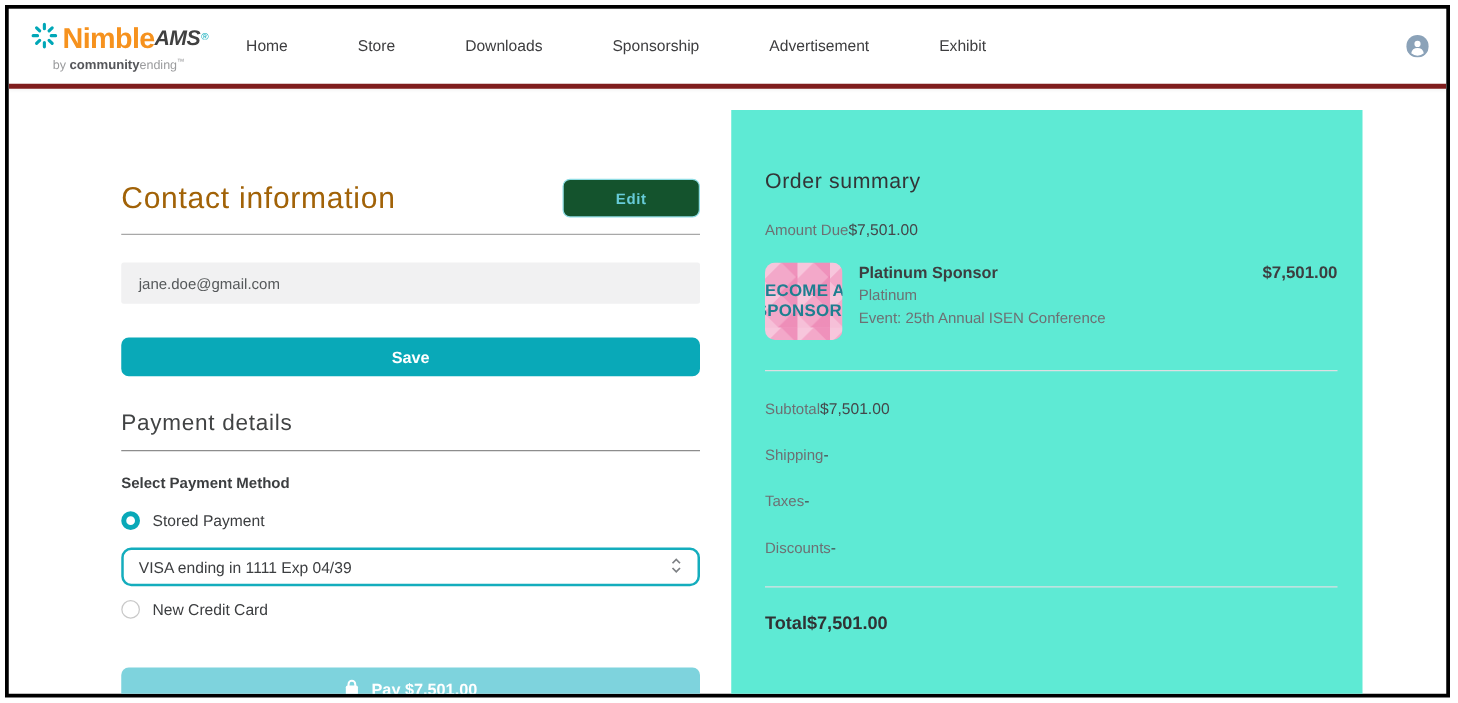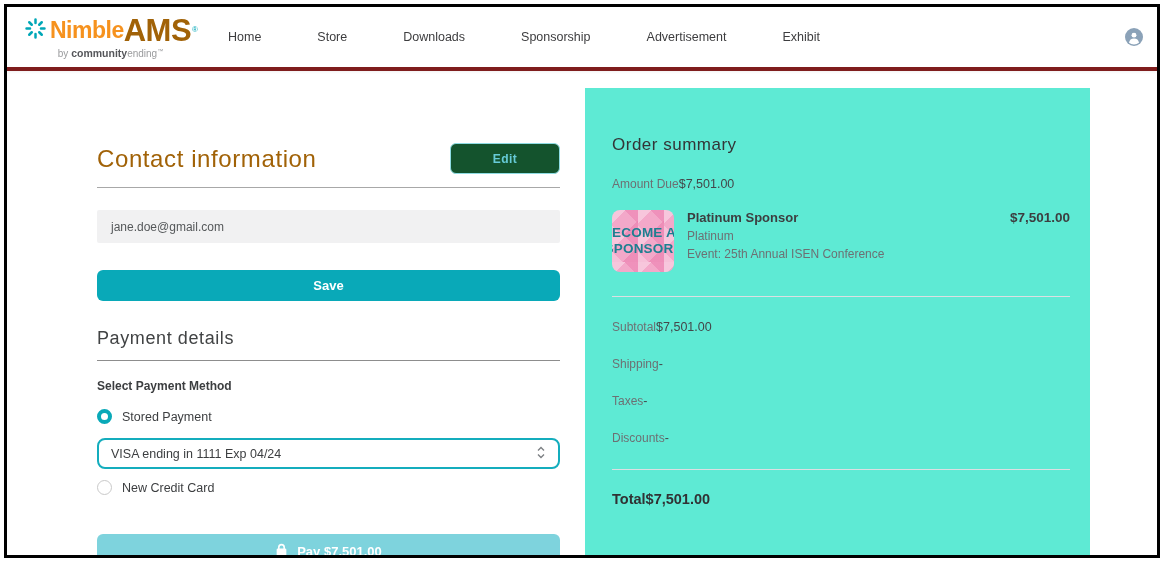--- a/index.html
+++ b/index.html
@@ -5,21 +5,21 @@
   * { margin:0; padding:0; box-sizing:border-box; }
   html,body { width:1166px; height:562px; background:#fff; font-family:"Liberation Sans", sans-serif; }
   .frame { position:absolute; left:4px; top:4px; width:1156px; height:554px; border:3px solid #000; background:#fff; overflow:hidden; }
 
   
   .header { position:absolute; left:0; top:0; right:0; height:64px; background:#fff; border-bottom:4px solid #7f1d1d; box-shadow:0 1px 3px rgba(0,0,0,.06); display:flex; align-items:center; z-index:5; }
   .logo { margin-left:16px; display:flex; flex-direction:column; align-items:center; line-height:1; }
   .logo-row { display:flex; align-items:center; }
   .logo-row svg { margin-right:2px; }
   .logo-nimble { font-size:23px; font-weight:bold; color:#f6921e; letter-spacing:-0.5px; }
-  .logo-ams { font-size:31px; font-weight:bold; color:#a16207; letter-spacing:-0.5px; }
+  .logo-ams { font-size:17px; font-weight:bold; color:#404040; letter-spacing:-0.5px;font-style:italic; }
   .logo-reg { font-size:8px; color:#00a7b7; vertical-align:top; margin-left:1px; }
   .byline { font-size:10px; color:#9a9b9d; margin-top:2px; }
   .byline b { color:#55565a; font-size:10.5px; }
   .byline sup { font-size:6px; }
   .nav { display:flex; gap:56px; margin-left:30px; }
   .nav-item { font-size:12.5px; color:#3d3d3f; cursor:pointer; }
   .avatar { margin-left:auto; margin-right:14px; width:18px; height:18px; cursor:pointer; }
 
   
   .left-col { position:absolute; left:90px; top:64px; width:463px; }
@@ -116,21 +116,21 @@
     <div class="h-payment">Payment details</div>
 
     <div class="method-label">Select Payment Method</div>
 
     <div class="radio-row">
       <span class="radio-on"></span>
       <span class="radio-label">Stored Payment</span>
     </div>
 
     <div class="method-select">
-      <span>VISA ending in 1111 Exp 04/24</span>
+      <span>VISA ending in 1111 Exp 04/39</span>
       <span class="chev">
         <svg width="10" height="15" viewBox="0 0 10 15">
           <path d="M2 5.6 5 2.6l3 3" stroke="#7d8084" fill="none" stroke-width="1.4"></path>
           <path d="M2 9.4l3 3 3-3" stroke="#7d8084" fill="none" stroke-width="1.4"></path>
         </svg>
       </span>
     </div>
 
     <div class="radio-row" style="margin-top:11px;">
       <span class="radio-off"></span>

